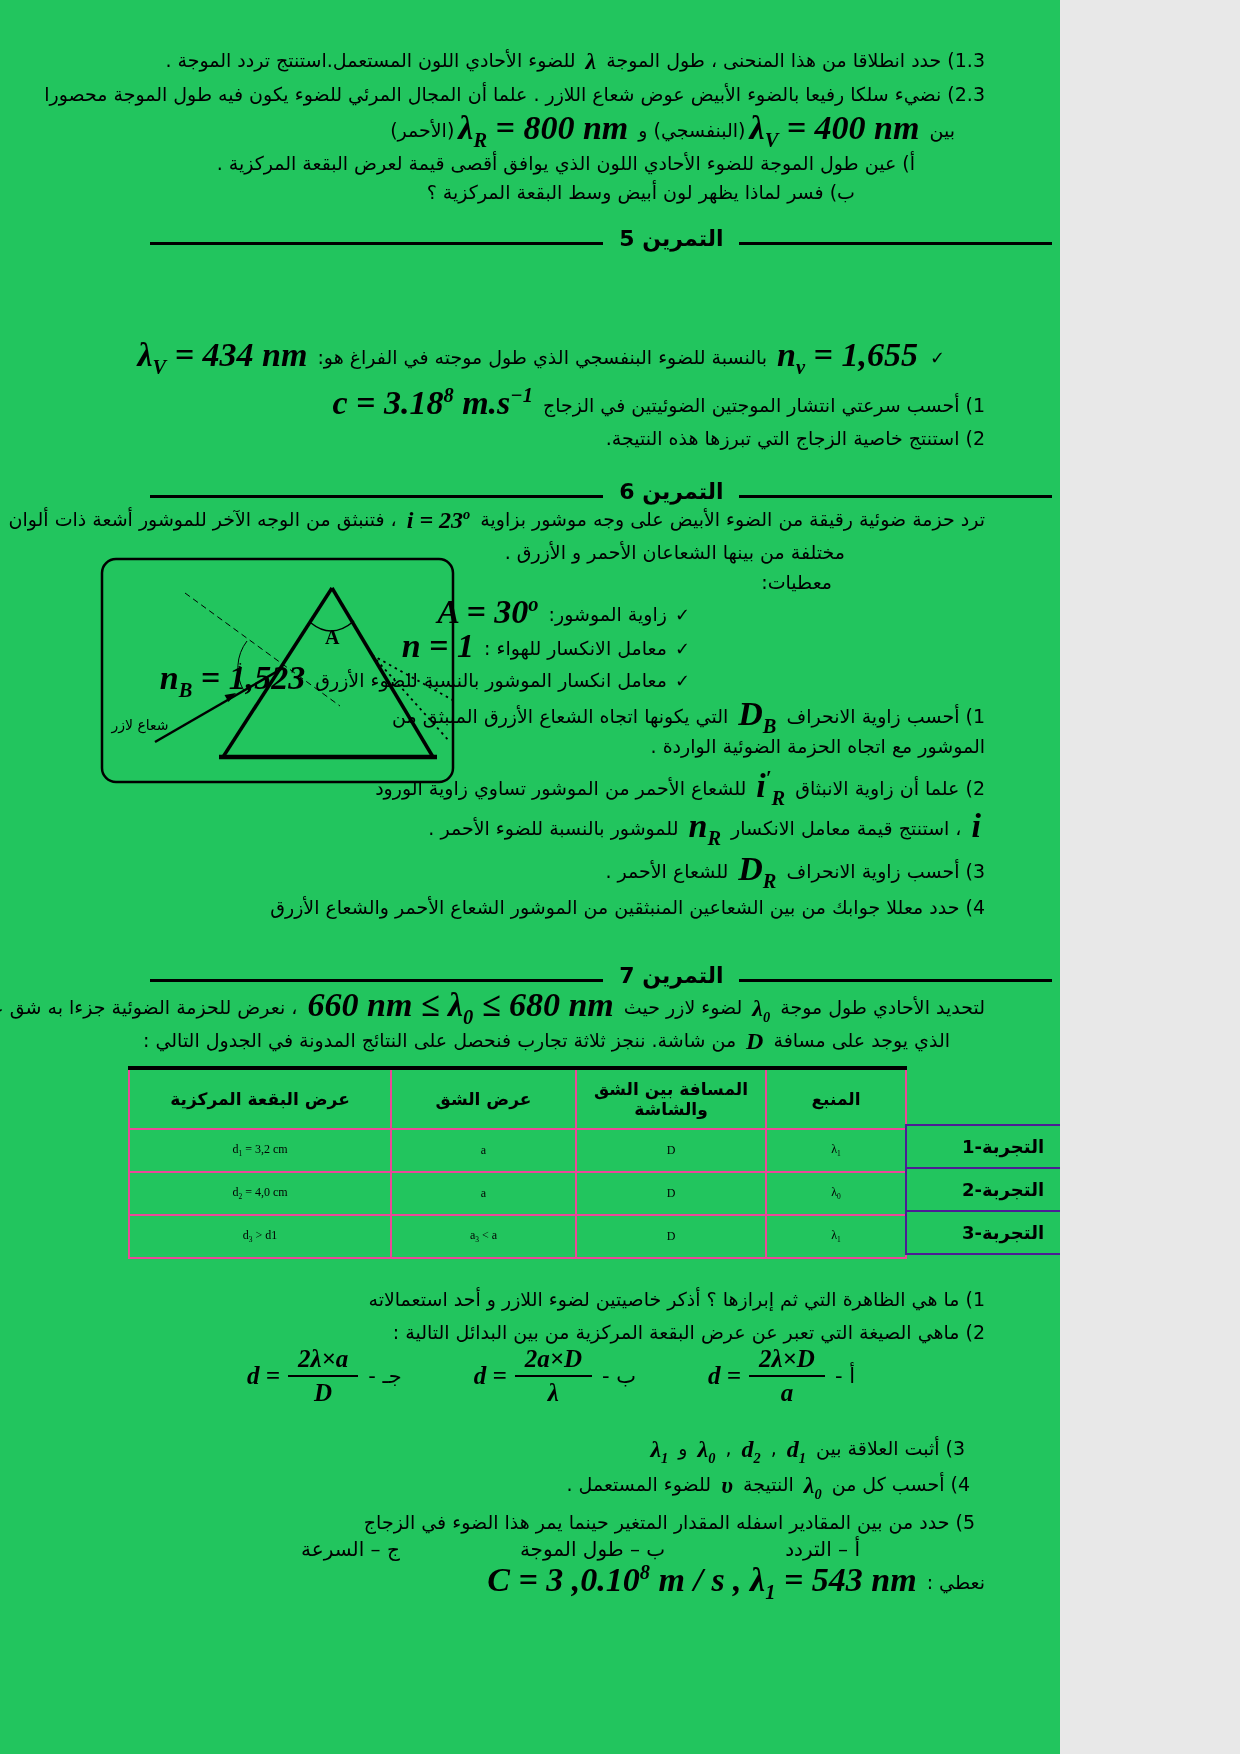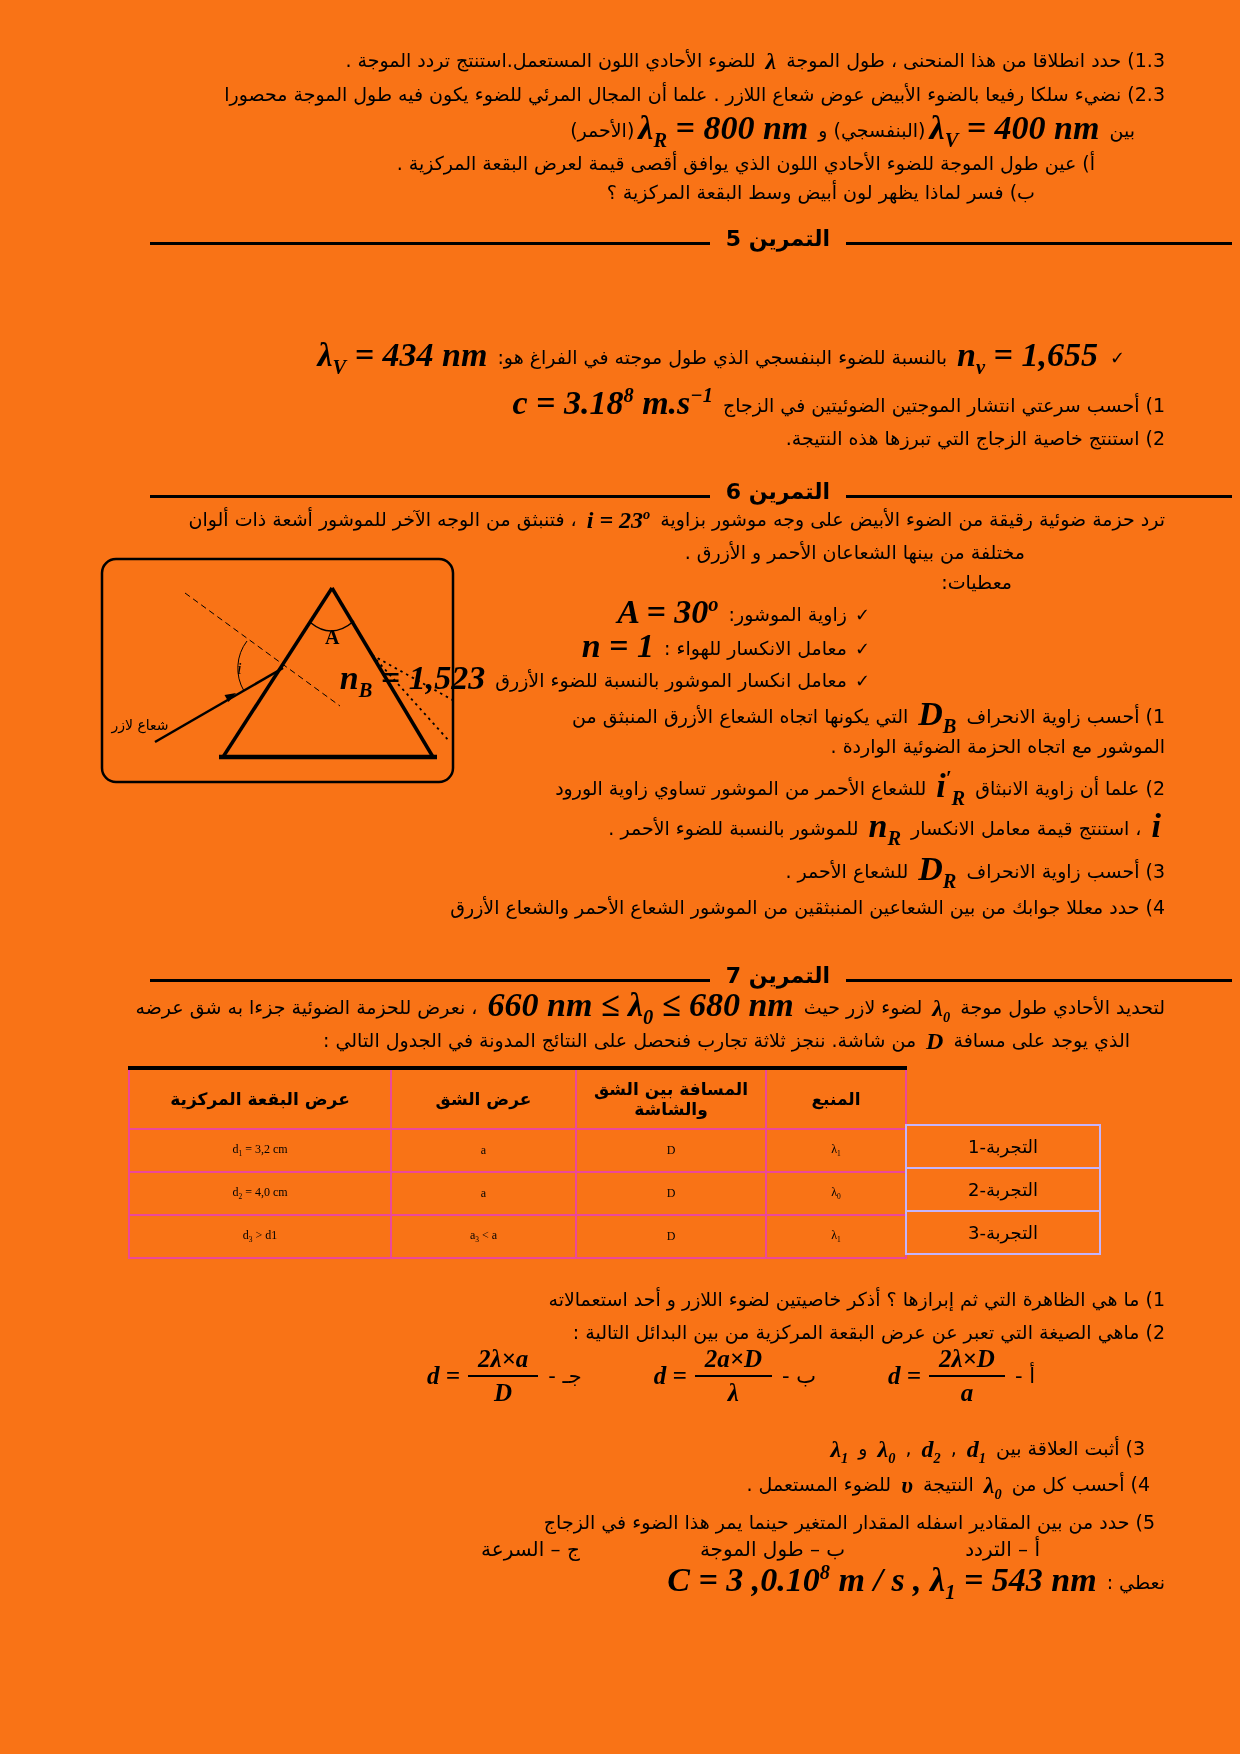--- a/index.html
+++ b/index.html
@@ -1,16 +1,16 @@
 <!DOCTYPE html>
 <html><head>
 <meta charset="utf-8">
 <style>
   html,body{margin:0;padding:0;background:#e8e8e8}
-  .page{position:relative;width:1240px;height:1754px;background:#f97316;overflow:hidden;color:#000}
+  .page{position:relative;width:1060px;height:1754px;background:#22c55e;overflow:hidden;color:#000}
   .ln{position:absolute;left:55px;right:75px;direction:rtl;text-align:right;
       font-family:"DejaVu Sans",sans-serif;font-size:19px;line-height:1.5;white-space:nowrap}
   .fx{font-family:"Liberation Serif","DejaVu Serif",serif;font-style:italic;font-weight:bold;
       font-size:24px;direction:ltr;unicode-bidi:isolate;display:inline-block;padding:0 4px;line-height:1.05;vertical-align:-2px}
   .fx sub{font-size:60%;line-height:0}
   .fx sup{font-size:60%;line-height:0}
   .check{padding-left:8px;font-size:18px}
   .exh{position:absolute;left:150px;right:8px;display:flex;align-items:flex-end}
   .exh .rule{border-bottom:3px solid #000;margin-bottom:6px}
   .exh .r1{flex:1.45}
@@ -19,22 +19,22 @@
           padding:0 16px;white-space:nowrap}
   .tblwrap{position:absolute;left:128px;top:1066px;direction:rtl}
   table.res{border-collapse:collapse}
   .res th,.res td{border:2px solid #ec4899;text-align:center;vertical-align:middle}
   .res thead tr{border-top:4px solid #000}
   .res th{font-family:"DejaVu Sans",sans-serif;font-weight:bold;font-size:17px;height:54px;padding:2px 8px}
   .res td{height:41px;font-family:"Liberation Serif","DejaVu Serif",serif;font-weight:normal;
           font-size:12px;direction:ltr;padding:0 6px}
   .res td sub{font-size:62%}
   .lblcol{position:absolute;left:905px;top:1124px;width:196px}
-  .lc{height:41px;border:2px solid #c4b5fd;margin-top:-2px;display:flex;align-items:center;justify-content:center;
-      font-family:"DejaVu Sans",sans-serif;font-weight:normal;font-size:18px;direction:rtl}
+  .lc{height:41px;border:2px solid #4c1d95;margin-top:-2px;display:flex;align-items:center;justify-content:center;
+      font-family:"DejaVu Sans",sans-serif;font-weight:bold;font-size:18px;direction:rtl}
   .lc.first{margin-top:0}
   .opts{position:absolute;right:205px;top:1345px;display:flex;direction:rtl;gap:72px;align-items:center}
   .opt{display:flex;direction:rtl;align-items:center;gap:10px;
        font-family:"DejaVu Sans",sans-serif;font-size:21px}
   .opt .of{display:inline-flex;direction:ltr;align-items:center;gap:8px;
        font-family:"Liberation Serif","DejaVu Serif",serif;font-weight:bold;font-style:italic;font-size:25px}
   .frac{display:inline-flex;flex-direction:column;text-align:center}
   .frac .num{border-bottom:2.5px solid #000;padding:0 10px 2px}
   .frac .den{padding:2px 10px 0}
   .choices{position:absolute;right:200px;top:1537px;display:flex;direction:rtl;gap:120px;

